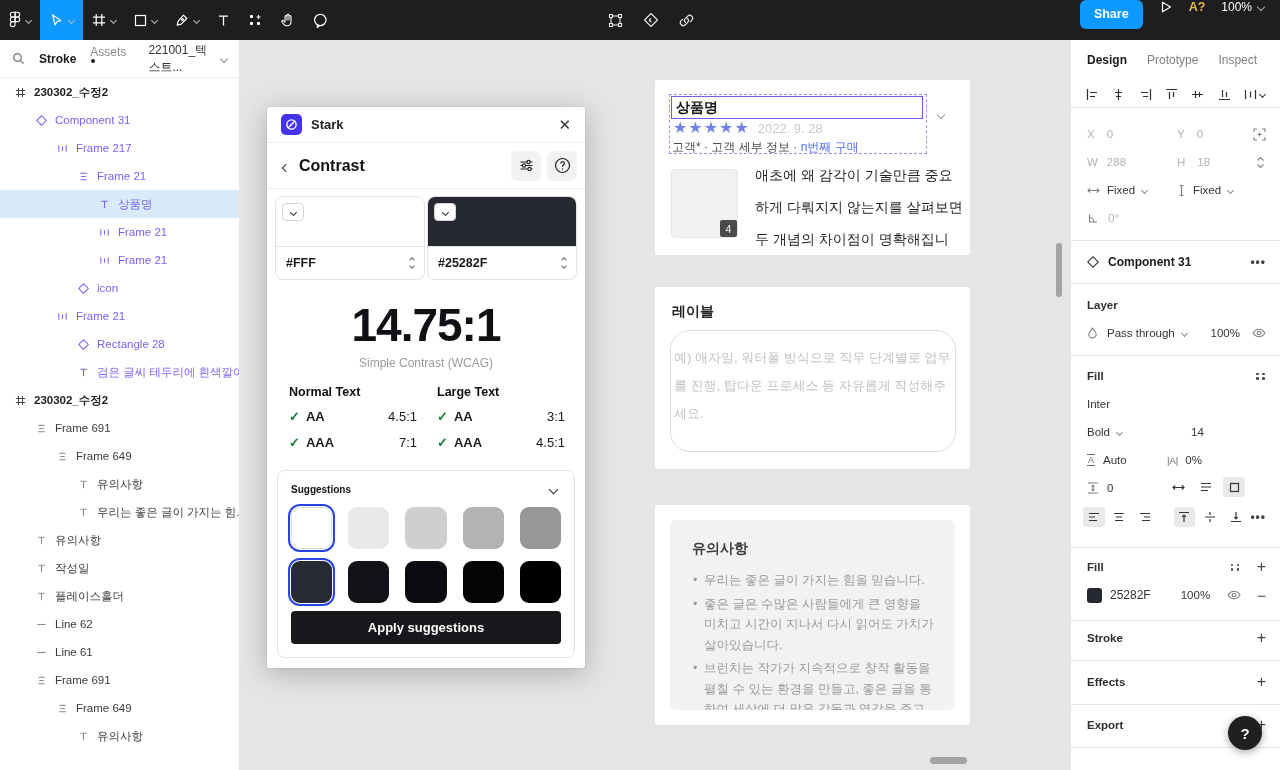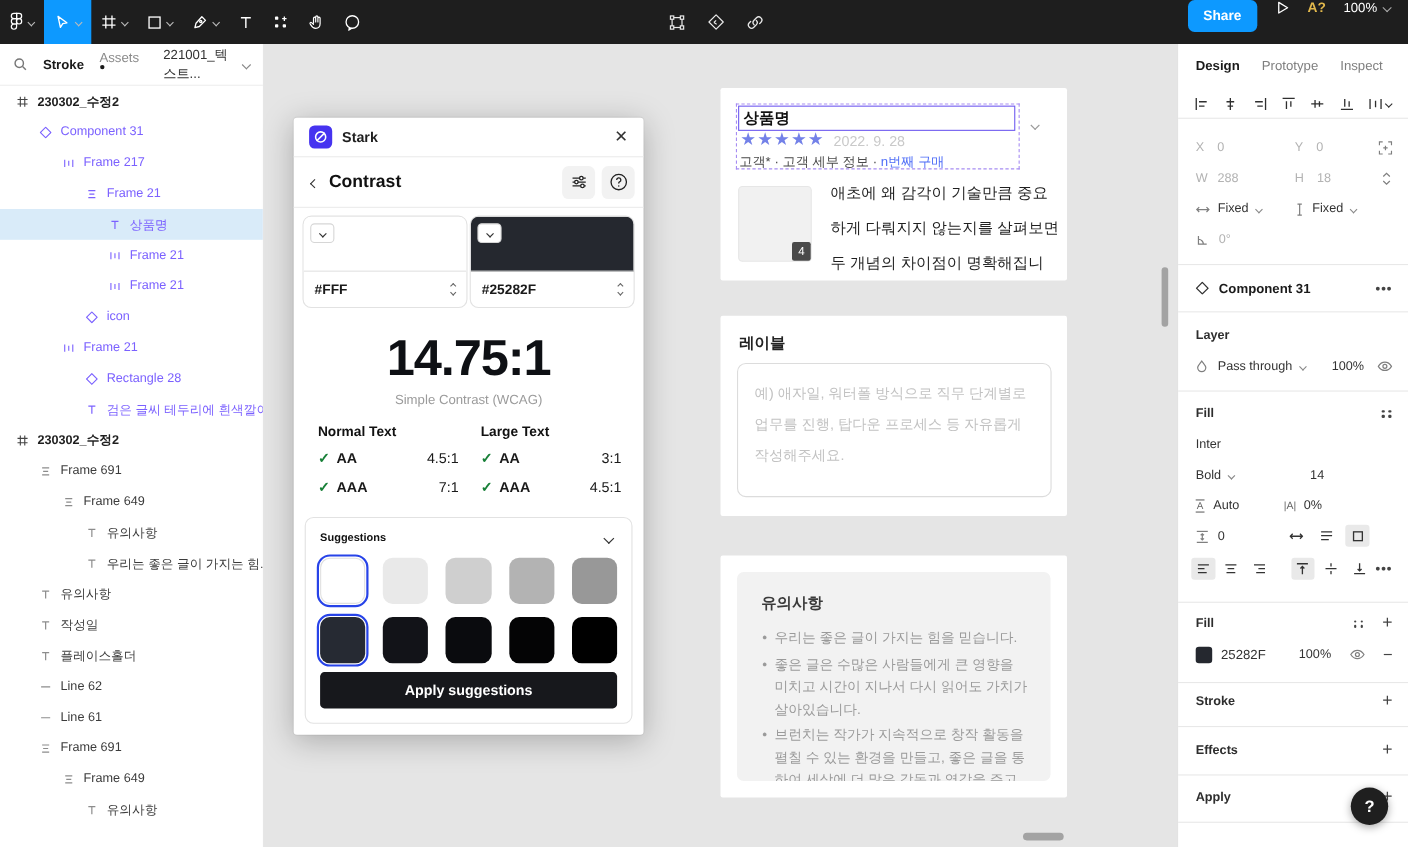--- a/index.html
+++ b/index.html
@@ -54,22 +54,22 @@
   #rc-date{color:#c9c9c9;font-size:13px}
   #rc-cust{position:absolute;left:17px;top:59px;font-size:12px;color:#4a4a4a;white-space:nowrap}
   #rc-cust a{color:#4f6ef7;text-decoration:none}
   #rc-img{position:absolute;left:16px;top:89px;width:67px;height:69px;background:#f1f1f1;border:1px solid #e6e6e6;border-radius:4px}
   #rc-badge{position:absolute;right:0;bottom:0;width:17px;height:17px;background:#4a4a4a;color:#fff;
     font-size:10.5px;display:flex;align-items:center;justify-content:center;border-radius:2px}
   #rc-body{position:absolute;left:100px;top:79px;width:208px;height:96px;font-size:14px;line-height:32px;
     color:#1f1f1f;overflow:hidden;word-break:break-all}
   
   #lc-title{position:absolute;left:17px;top:16px;font-size:14px;font-weight:700;color:#222}
-  #lc-box{position:absolute;left:15px;top:43px;width:286px;height:122px;border:1px solid #dcdcdc;border-radius:8px;
-    padding:13px 15px;font-size:13px;line-height:28px;color:#c2c2c2;overflow:hidden;word-break:break-all}
+  #lc-box{position:absolute;left:15px;top:43px;width:286px;height:122px;border:1px solid #dcdcdc;border-radius:20px;
+    padding:13px 3px;font-size:13px;line-height:28px;color:#c2c2c2;overflow:hidden;word-break:break-all}
   
   #nc-box{position:absolute;left:15px;top:15px;width:285px;height:190px;background:#f2f2f2;border-radius:6px;
     padding:20px 20px 0 22px;overflow:hidden}
   #nc-title{font-size:14px;font-weight:700;color:#3a3a3a;margin-bottom:12px}
   #nc-box ul{margin:0;padding:0 0 0 12px;list-style:none}
   #nc-box li{font-size:12.5px;line-height:20.5px;color:#9a9a9a;position:relative;margin-bottom:3px}
   #nc-box li::before{content:"•";position:absolute;left:-11px;color:#9a9a9a}
   
   #vscroll{position:absolute;left:1056px;top:243px;width:6px;height:54px;background:#a3a3a3;border-radius:3px;z-index:45}
   #hscroll{position:absolute;left:930px;top:757px;width:37px;height:7px;background:#a3a3a3;border-radius:3.5px;z-index:45}
@@ -876,19 +876,19 @@
   </div>
   <div class="divider" style="top:620px"></div>
 
   <div class="prow" style="top:632px;left:16px;right:14px">
     <span class="sec-title">Effects</span>
     <span class="plus" style="margin-left:auto">+</span>
   </div>
   <div class="divider" style="top:664px"></div>
 
   <div class="prow" style="top:675px;left:16px;right:14px">
-    <span class="sec-title">Apply</span>
+    <span class="sec-title">Export</span>
     <span class="plus" style="margin-left:auto">+</span>
   </div>
   <div class="divider" style="top:707px"></div>
 
   <div id="help-fab">?</div>
 </div>
 
 </body></html>

